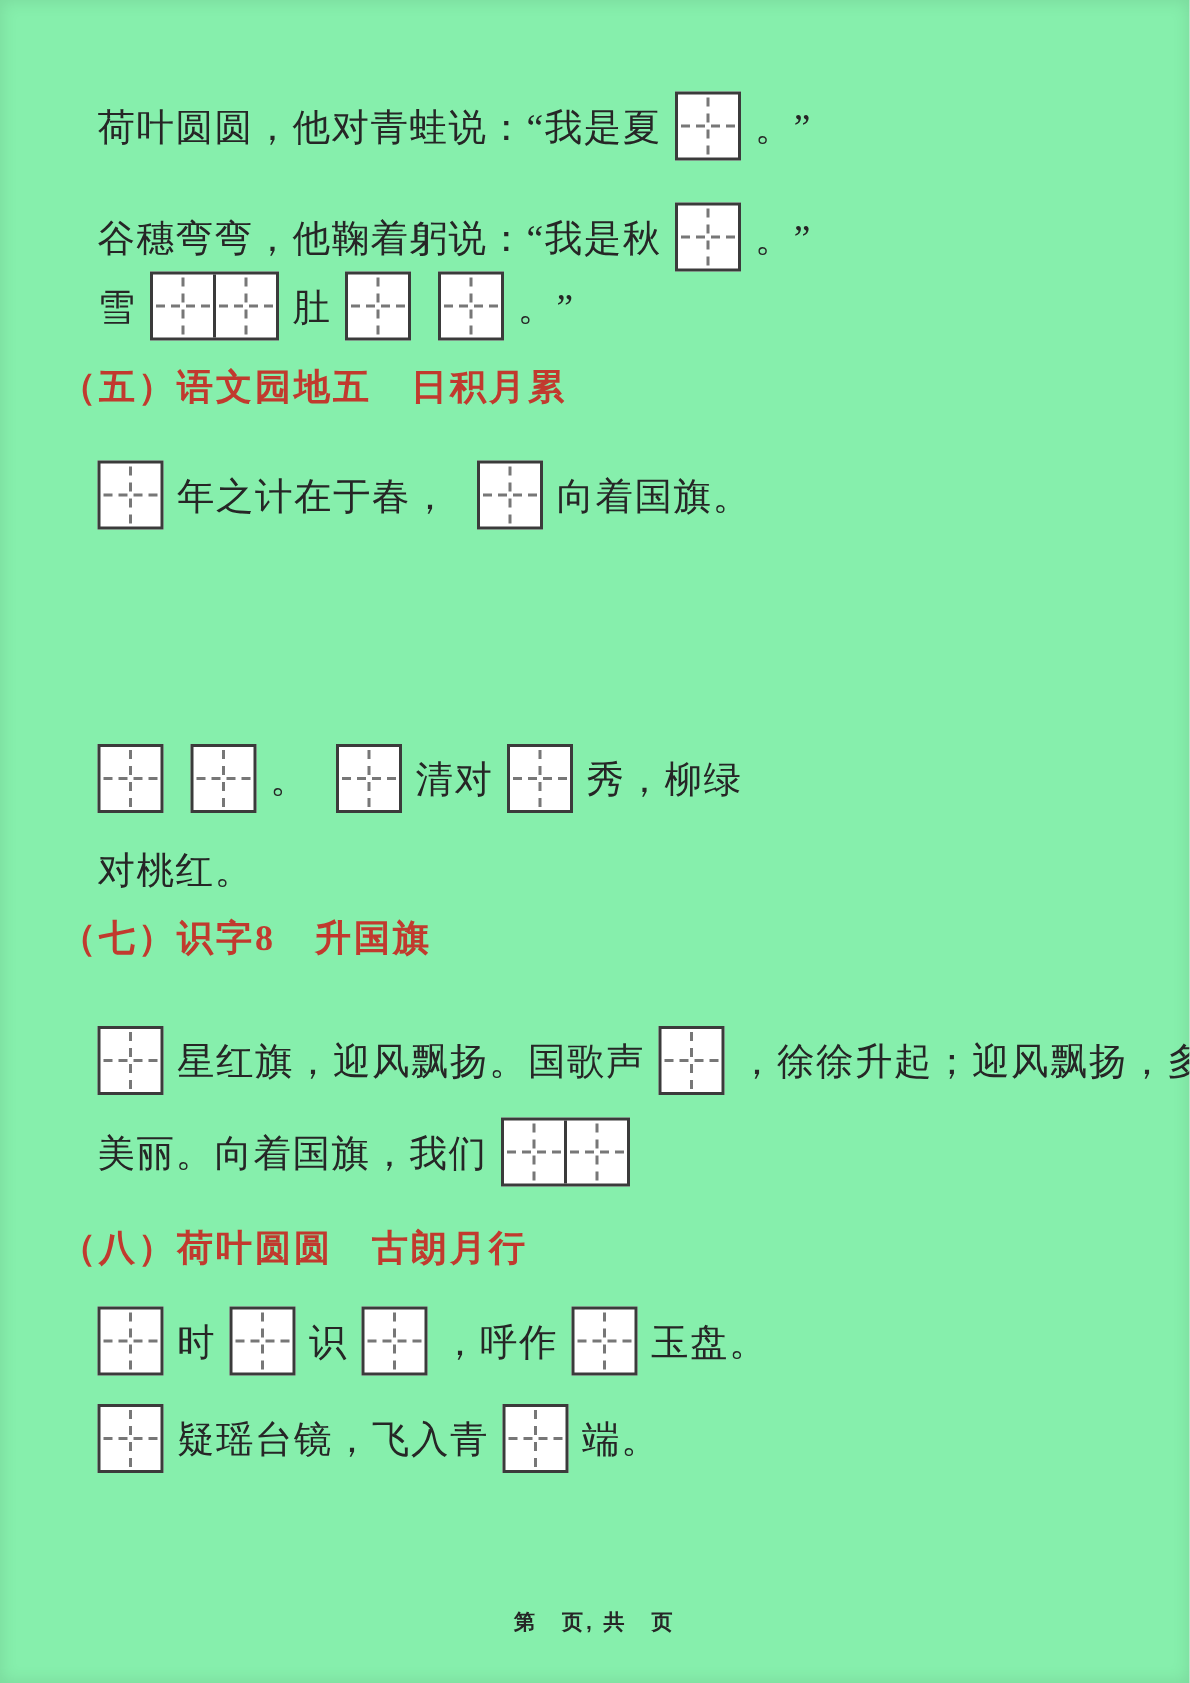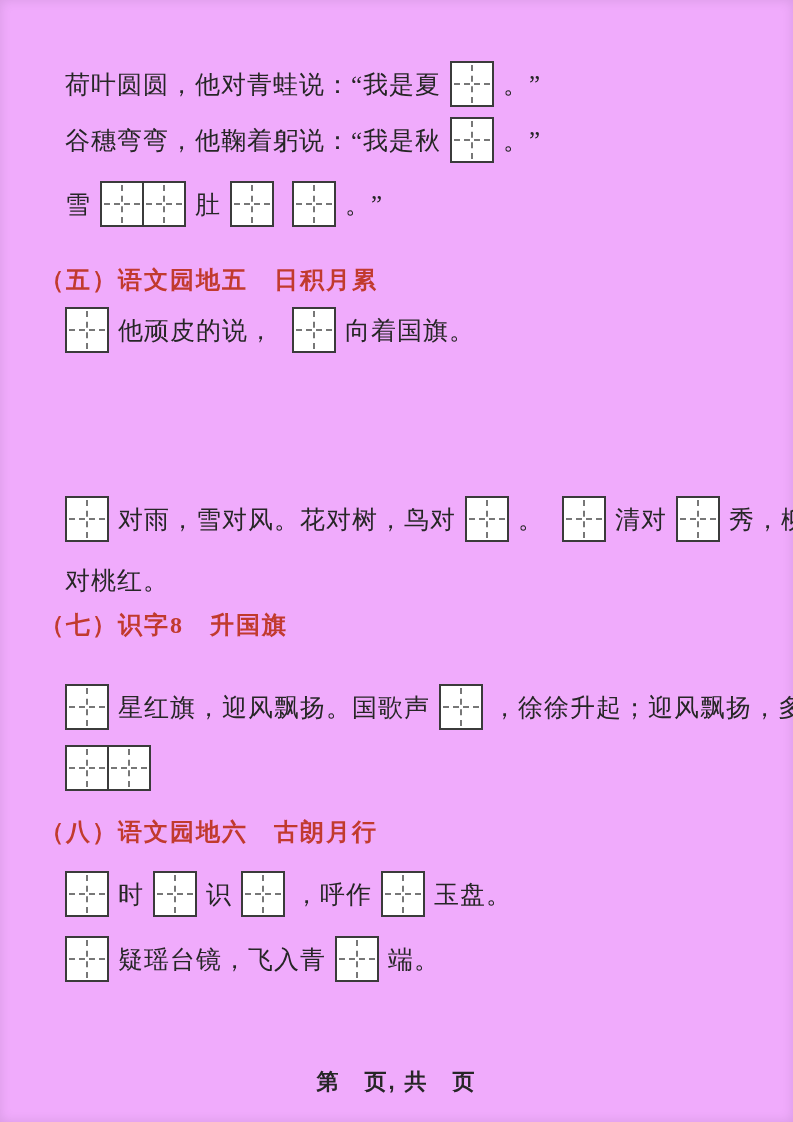--- a/index.html
+++ b/index.html
@@ -7,21 +7,21 @@
     --ink: #262626;
     --boxline: #3b3b3b;
     --dash: #777;
   }
   html, body { margin: 0; padding: 0; background: #e9e9e9; }
   .page {
     position: relative;
     width: 793px;
     height: 1122px;
     margin: 0 auto;
-    background: #f0abfc;
+    background: #86efac;
     box-shadow: inset 0 0 12px rgba(0,0,0,0.10);
     overflow: hidden;
     font-family: "Liberation Serif", "DejaVu Serif", serif;
     color: var(--ink);
   }
   .row {
     position: absolute;
     display: flex;
     align-items: center;
     white-space: nowrap;
@@ -34,21 +34,21 @@
     left: 40px;
     color: var(--red);
     font-weight: bold;
     font-size: 24px;
     letter-spacing: 2px;
   }
   .row.footer {
     left: 0;
     width: 100%;
     justify-content: center;
-    font-size: 22px;
+    font-size: 14px;
     font-weight: 600;
     letter-spacing: 2px;
     font-family: "Liberation Sans", "DejaVu Sans", sans-serif;
   }
   .box, .box2 {
     flex: none;
     margin: 0 9px;
     border: 2px solid var(--boxline);
     height: 42px;
     box-sizing: content-box;
@@ -73,54 +73,53 @@
 <body>
 
 <div class="page">
 
   <div class="row body" style="top:84px">
     <span>荷叶圆圆，他对青蛙说：“我是夏</span>
     <span class="box"></span>
     <span>。”</span>
   </div>
 
-  <div class="row body" style="top:140px">
+  <div class="row body" style="top:158px">
     <span>谷穗弯弯，他鞠着躬说：“我是秋</span>
     <span class="box"></span>
     <span>。”</span>
   </div>
 
   <div class="row body" style="top:204px">
     <span>雪</span>
     <span class="box2">
         <span class="cell"></span>
         <span class="cell"></span>
       </span>
     <span>肚</span>
     <span class="box"></span>
     <span class="box"></span>
     <span>。”</span>
   </div>
 
-  <div class="row head" style="top:280px">
+  <div class="row head" style="top:258px">
     <span>（五）语文园地五　日积月累</span>
   </div>
 
   <div class="row body" style="top:330px">
     <span class="box"></span>
-    <span>他顽皮的说，</span>
+    <span>年之计在于春，</span>
     <span class="box gap"></span>
     <span>向着国旗。</span>
   </div>
 
 
 
   <div class="row body" style="top:519px">
     <span class="box"></span>
-    <span>对雨，雪对风。花对树，鸟对</span>
     <span class="box"></span>
     <span>。</span>
     <span class="box gap"></span>
     <span>清对</span>
     <span class="box"></span>
     <span>秀，柳绿</span>
   </div>
 
   <div class="row body" style="top:580px">
     <span>对桃红。</span>
@@ -131,28 +130,29 @@
   </div>
 
   <div class="row body" style="top:707px">
     <span class="box"></span>
     <span>星红旗，迎风飘扬。国歌声</span>
     <span class="box"></span>
     <span>，徐徐升起；迎风飘扬，多么</span>
   </div>
 
   <div class="row body" style="top:768px">
+    <span>美丽。向着国旗，我们</span>
     <span class="box2">
         <span class="cell"></span>
         <span class="cell"></span>
       </span>
   </div>
 
   <div class="row head" style="top:832px">
-    <span>（八）语文园地六　古朗月行</span>
+    <span>（八）荷叶圆圆　古朗月行</span>
   </div>
 
   <div class="row body" style="top:894px">
     <span class="box"></span>
     <span>时</span>
     <span class="box"></span>
     <span>识</span>
     <span class="box"></span>
     <span>，呼作</span>
     <span class="box"></span>

